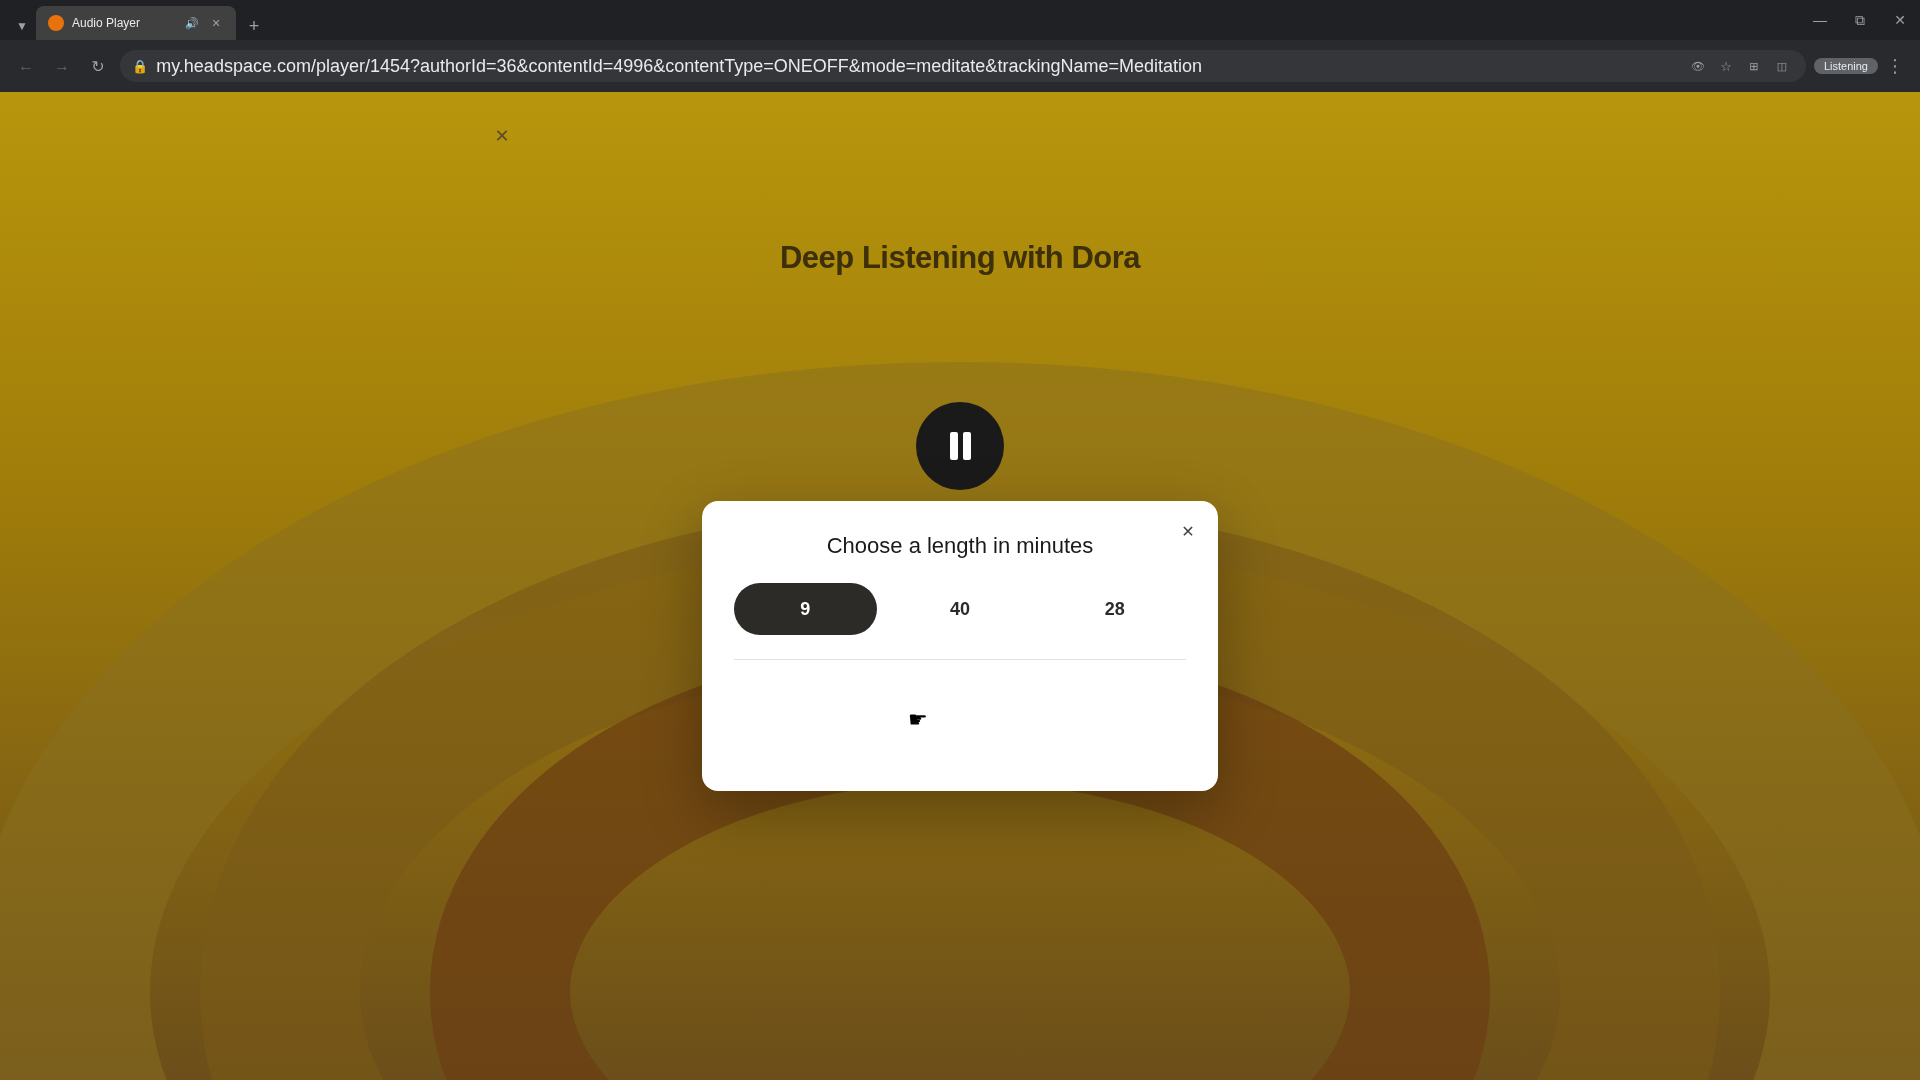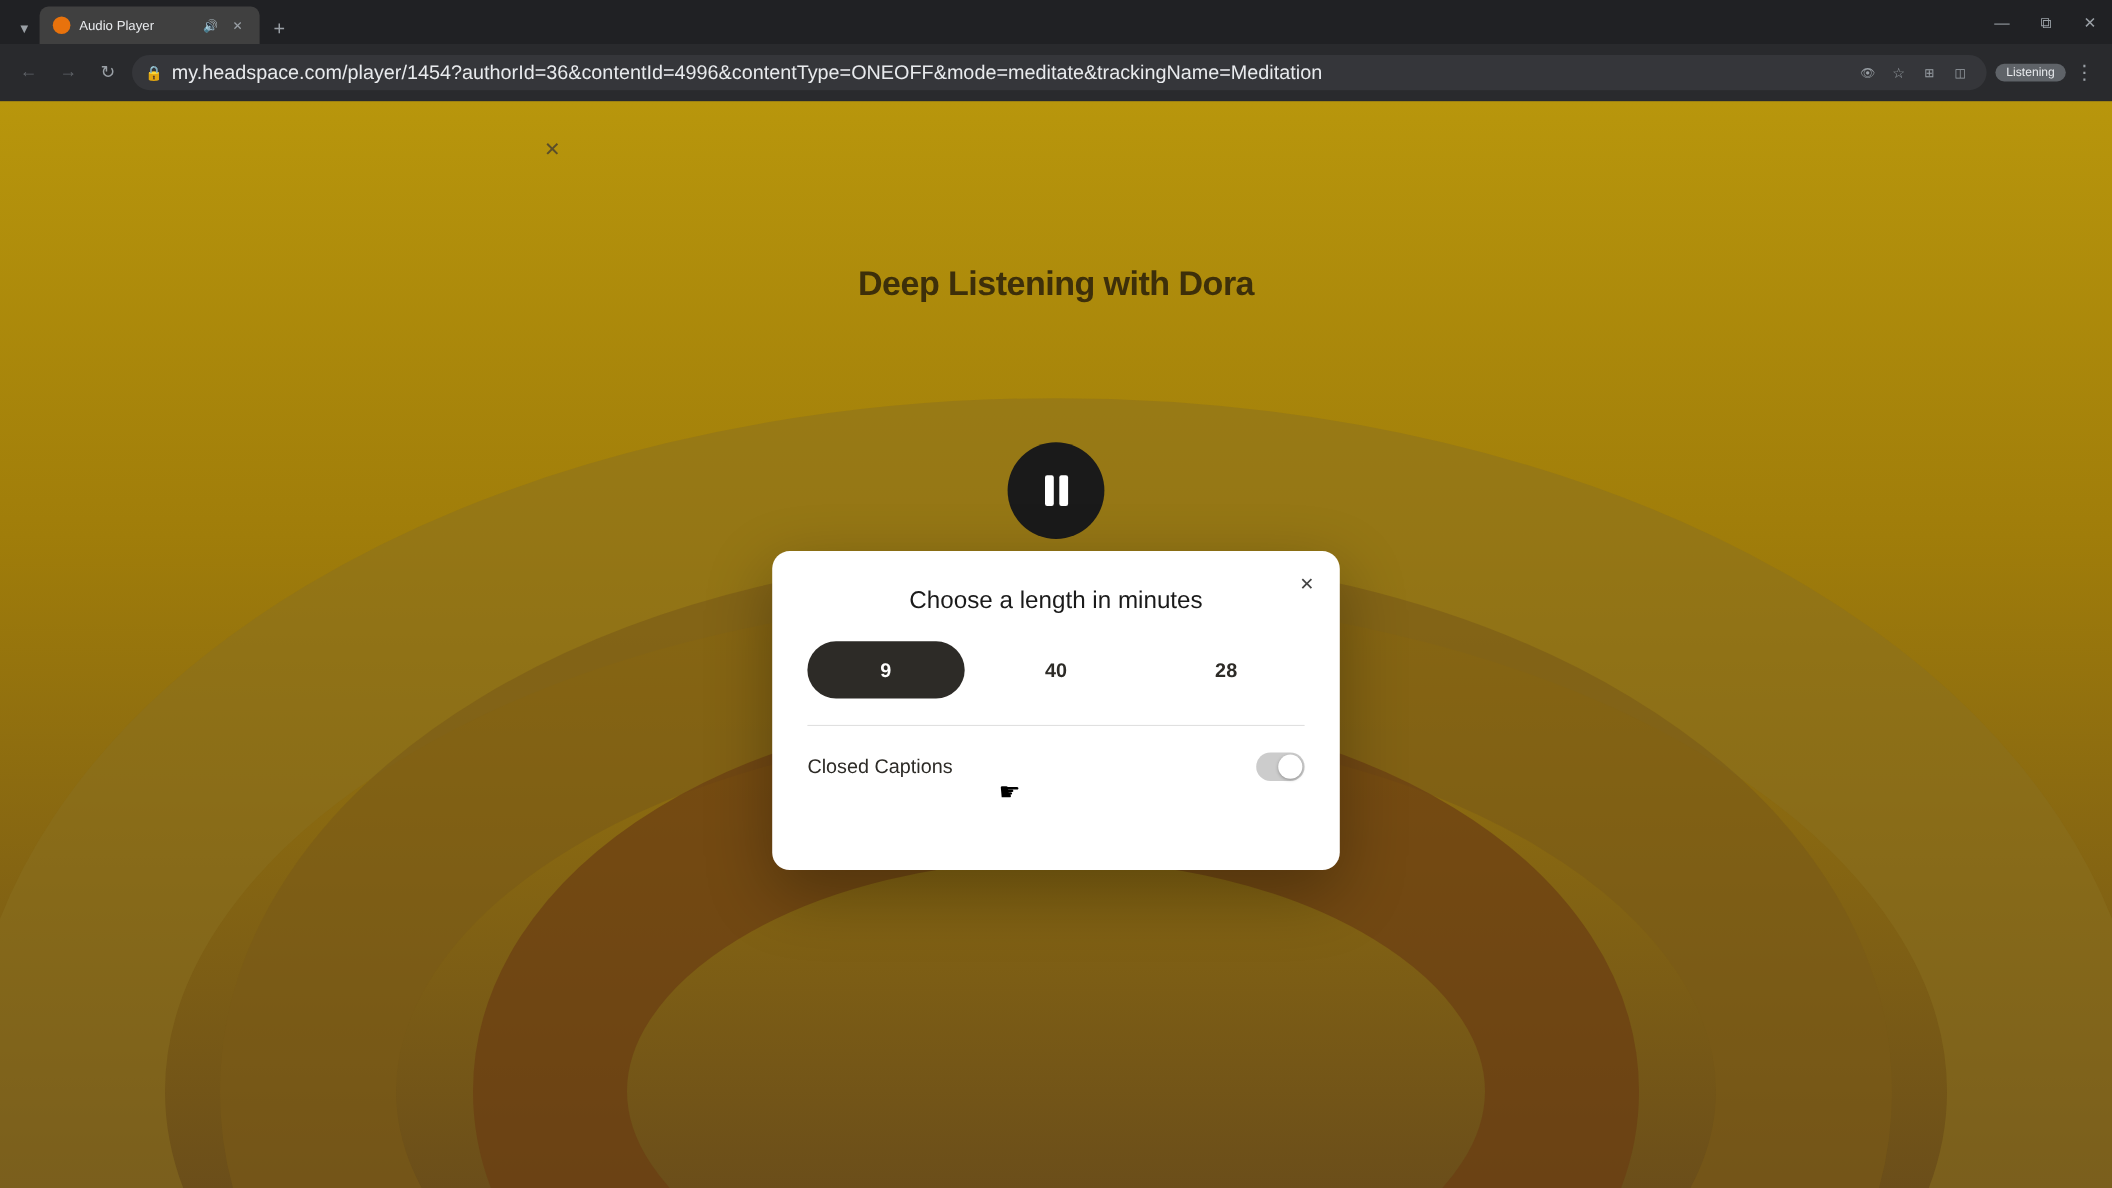--- a/index.html
+++ b/index.html
@@ -412,26 +412,20 @@
         <div class="modal-title">Choose a length in minutes</div>
 
         <div class="length-options">
           <button class="length-option selected">9</button>
           <button class="length-option unselected">40</button>
           <button class="length-option unselected">28</button>
         </div>
 
         <div class="modal-divider"></div>
 
-        <div class="captions-row">
-          <span class="captions-label">Closed Captions</span>
-          <div class="toggle-switch">
-            <div class="toggle-knob"></div>
-          </div>
-        </div>
 
       </div>
     </div>
 
     <div class="cursor" style="top: 615px; left: 908px; font-size: 22px;">☛</div>
 
   </div>
 </div>
 
 </body></html>

